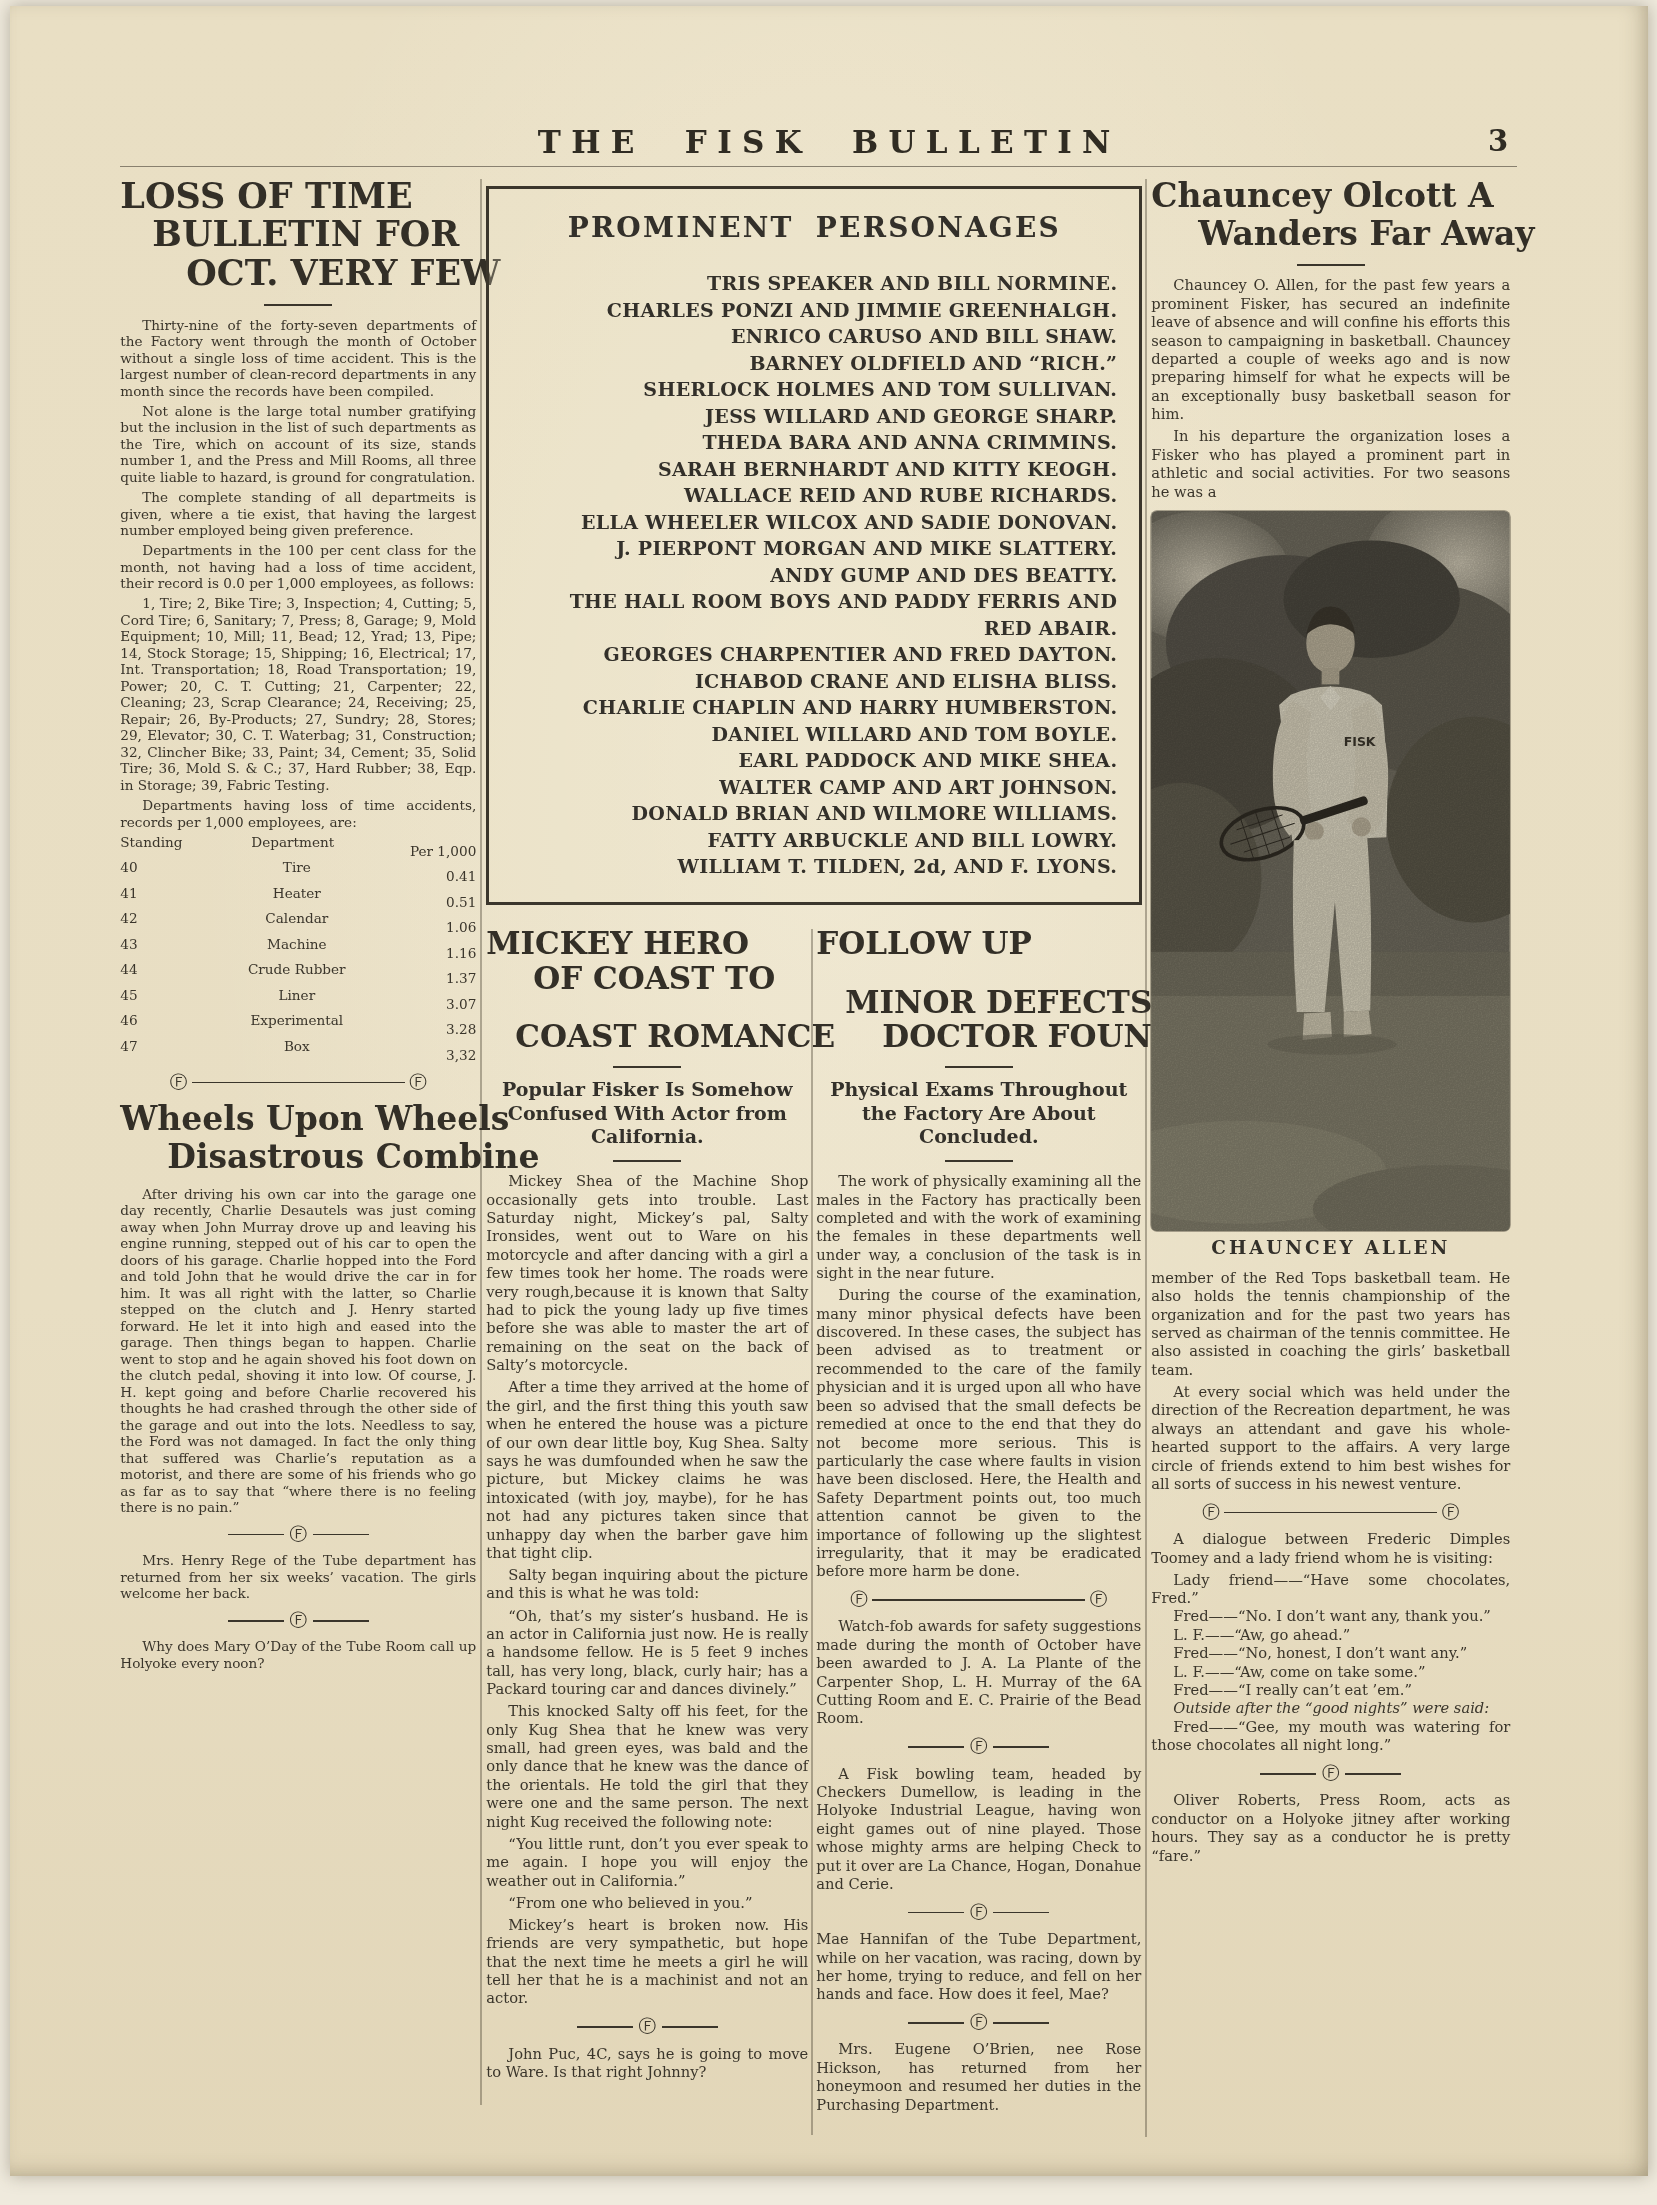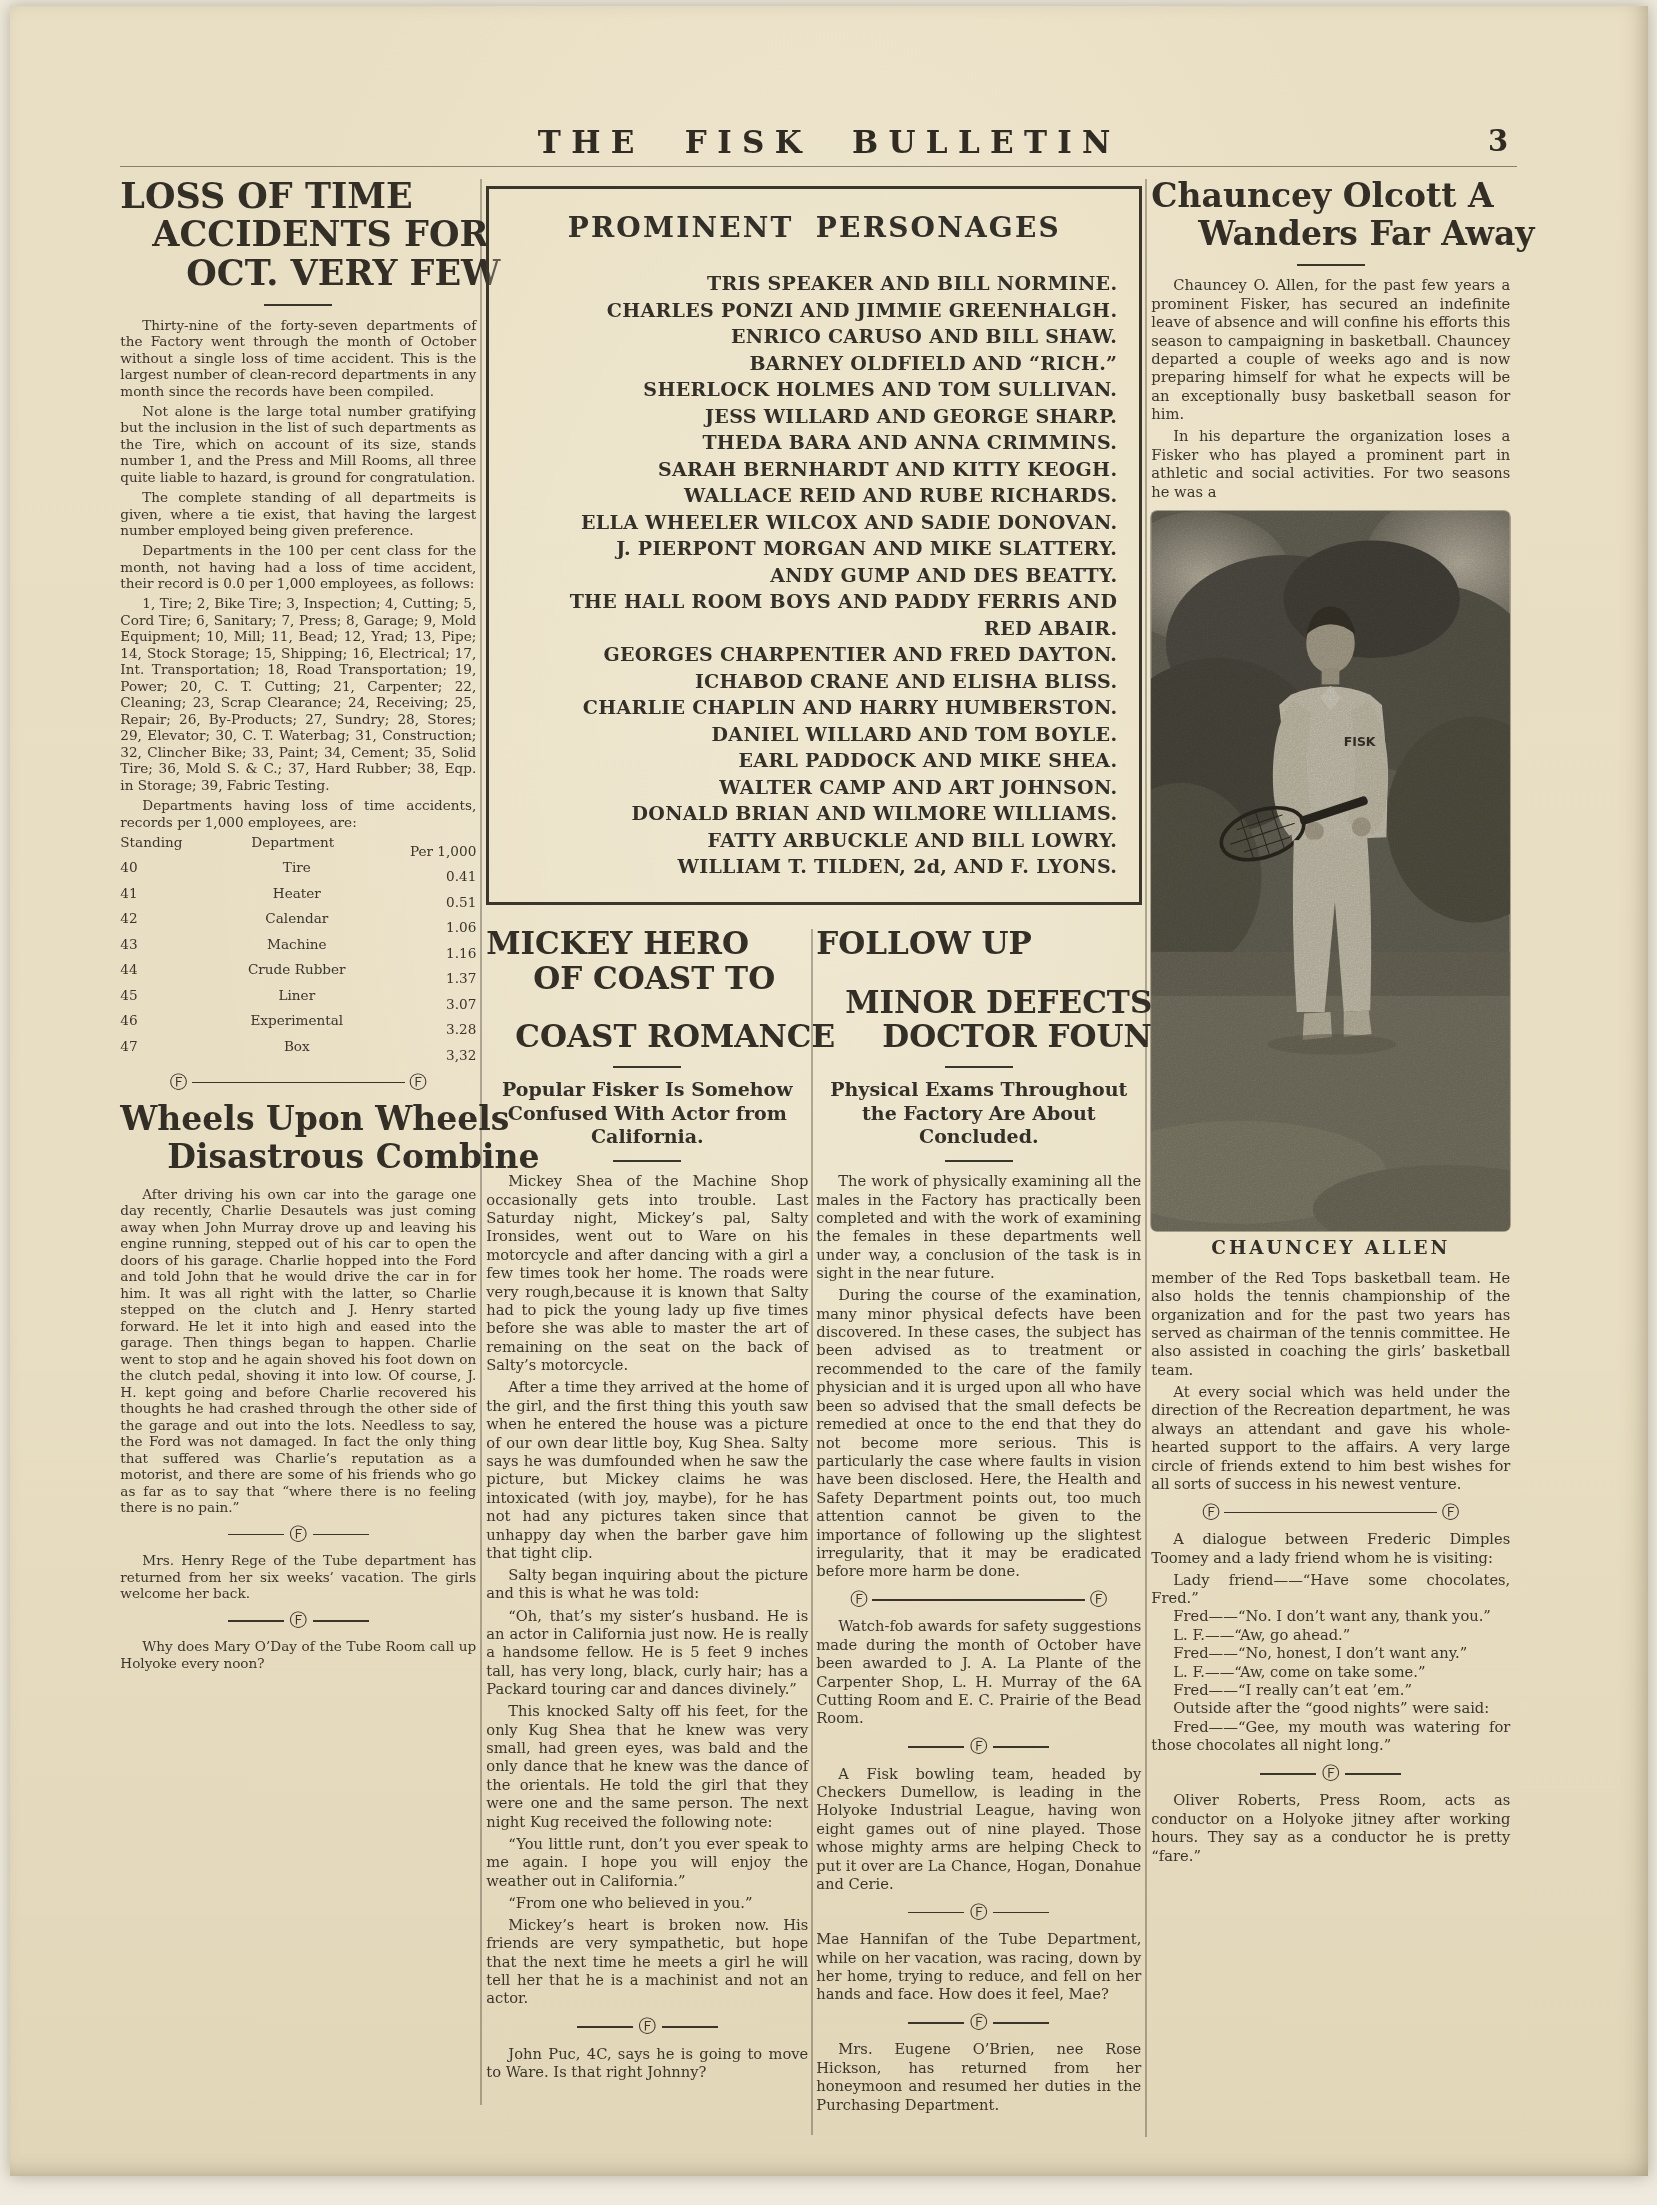--- a/index.html
+++ b/index.html
@@ -85,21 +85,21 @@
   <div class="pagenum">3</div>
   <div class="headrule"></div>
 
   <div class="vrule" style="left:470px;top:173px;height:1926px;"></div>
   <div class="vrule" style="left:801px;top:923px;height:1206px;"></div>
   <div class="vrule" style="left:1135px;top:173px;height:1958px;"></div>
 
   <div class="col col1">
     <div class="headline hl-xl">
       <span>LOSS OF TIME</span>
-      <span class="ind1">ACCIDENTS FOR</span>
+      <span class="ind1">BULLETIN FOR</span>
       <span class="ind2">OCT. VERY FEW</span>
     </div>
     <div class="hdiv"></div>
     <p class="body">Thirty-nine of the forty-seven departments of the Factory went through the month of October without a single loss of time accident. This is the largest number of clean-record departments in any month since the records have been compiled.</p>
     <p class="body">Not alone is the large total number gratifying but the inclusion in the list of such departments as the Tire, which on account of its size, stands number 1, and the Press and Mill Rooms, all three quite liable to hazard, is ground for congratulation.</p>
     <p class="body">The complete standing of all departmeits is given, where a tie exist, that having the largest number employed being given preference.</p>
     <p class="body">Departments in the 100 per cent class for the month, not having had a loss of time accident, their record is 0.0 per 1,000 employees, as follows:</p>
     <p class="body">1, Tire; 2, Bike Tire; 3, Inspection; 4, Cutting; 5, Cord Tire; 6, Sanitary; 7, Press; 8, Garage; 9, Mold Equipment; 10, Mill; 11, Bead; 12, Yrad; 13, Pipe; 14, Stock Storage; 15, Shipping; 16, Electrical; 17, Int. Transportation; 18, Road Transportation; 19, Power; 20, C. T. Cutting; 21, Carpenter; 22, Cleaning; 23, Scrap Clearance; 24, Receiving; 25, Repair; 26, By-Products; 27, Sundry; 28, Stores; 29, Elevator; 30, C. T. Waterbag; 31, Construction; 32, Clincher Bike; 33, Paint; 34, Cement; 35, Solid Tire; 36, Mold S. &amp; C.; 37, Hard Rubber; 38, Eqp. in Storage; 39, Fabric Testing.</p>
     <p class="body">Departments having loss of time accidents, records per 1,000 employees, are:</p>
     <div class="ptable">
@@ -347,21 +347,21 @@
         <span class="fline"></span>
         <span class="fglyph">Ⓕ</span>
     </div>
     <p class="body">A dialogue between Frederic Dimples Toomey and a lady friend whom he is visiting:</p>
     <p class="body" style="margin-bottom:0;">Lady friend——“Have some chocolates, Fred.”</p>
     <p class="body" style="margin-bottom:0;">Fred——“No. I don’t want any, thank you.”</p>
     <p class="body" style="margin-bottom:0;">L. F.——“Aw, go ahead.”</p>
     <p class="body" style="margin-bottom:0;">Fred——“No, honest, I don’t want any.”</p>
     <p class="body" style="margin-bottom:0;">L. F.——“Aw, come on take some.”</p>
     <p class="body" style="margin-bottom:0;">Fred——“I really can’t eat ’em.”</p>
-    <p class="body" style="margin-bottom:0;">Outside after the “good nights” were said:</p>
+    <p class="body" style="margin-bottom:0;font-style:italic;">Outside after the “good nights” were said:</p>
     <p class="body">Fred——“Gee, my mouth was watering for those chocolates all night long.”</p>
     <div class="fdiv short">
       <span class="fline"></span>
         <span class="fglyph">Ⓕ</span>
         <span class="fline"></span>
     </div>
     <p class="body">Oliver Roberts, Press Room, acts as conductor on a Holyoke jitney after working hours. They say as a conductor he is pretty “fare.”</p>
   </div>
 
 </div>

